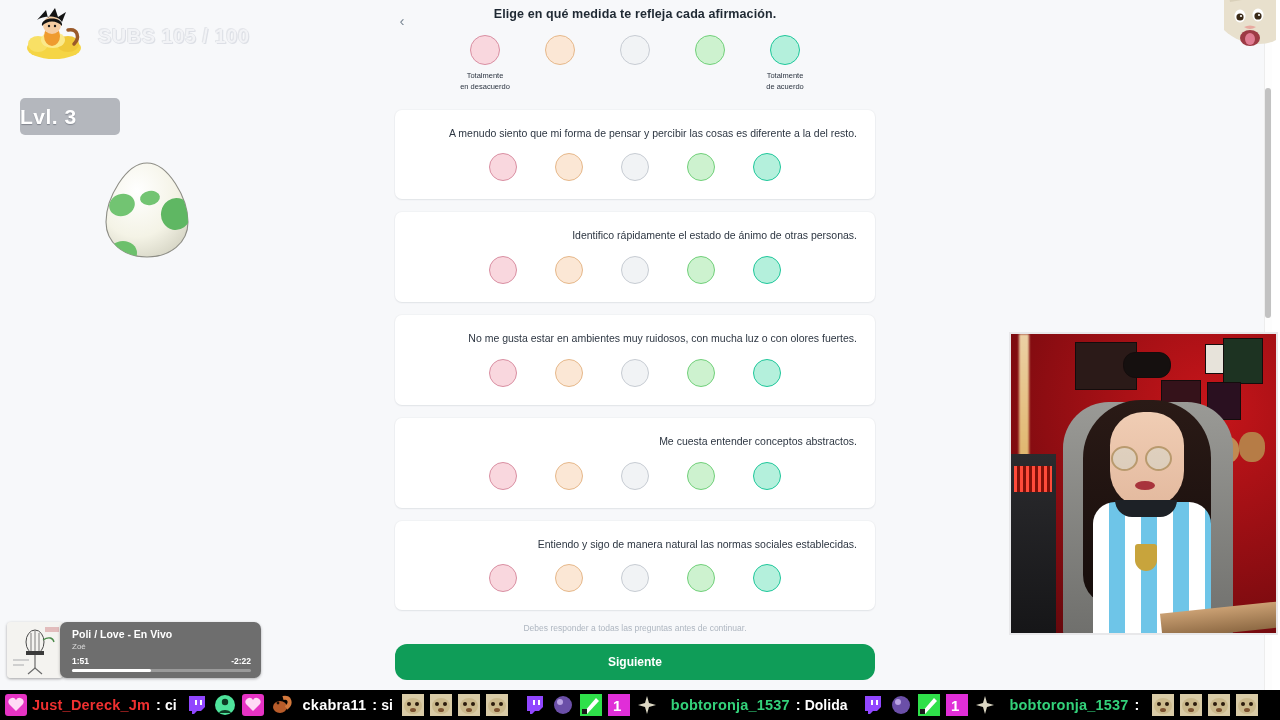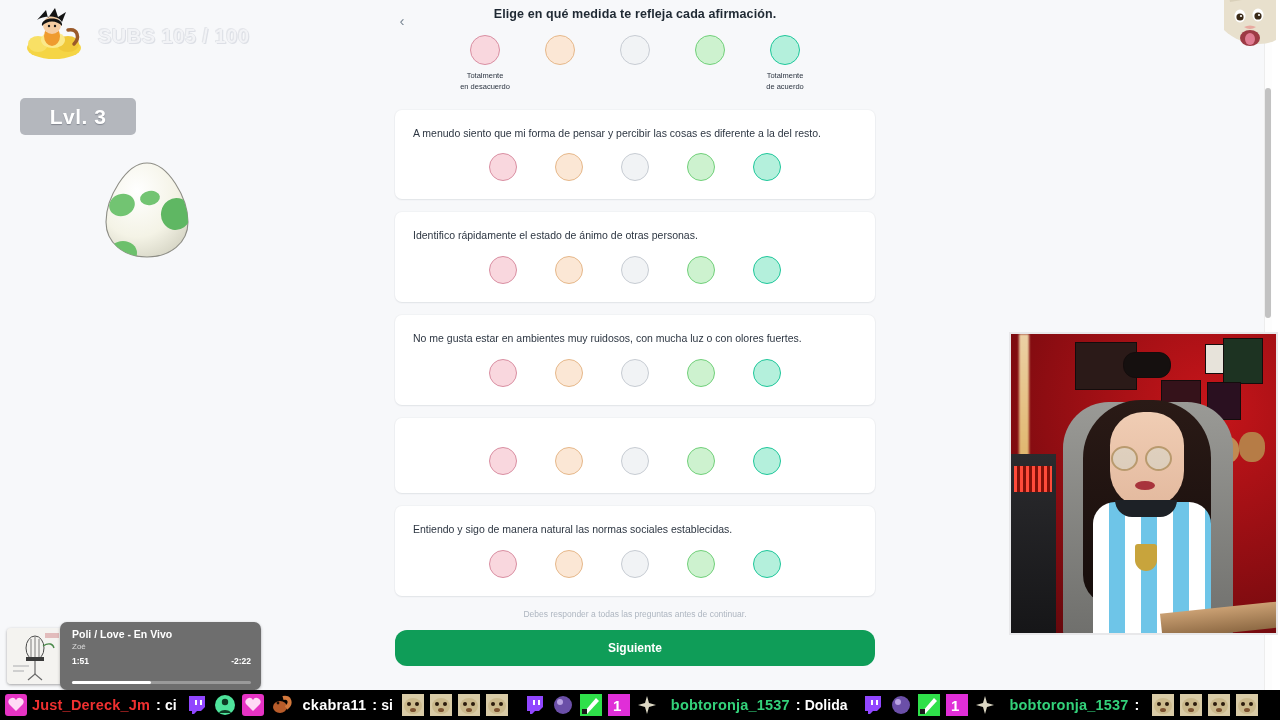--- a/index.html
+++ b/index.html
@@ -51,21 +51,21 @@
   }
 
   
   .cards { margin-top: 17px; }
   .qcard {
     background: #ffffff; border-radius: 7px; margin-bottom: 13px;
     box-shadow: 0 1px 2px rgba(20,30,50,0.07), 0 0 0 1px rgba(20,30,50,0.025);
     padding: 16px 18px 18px 18px;
   }
   .qtext {
-    text-align: left; font-size: 10.5px; color: #2d3642; line-height: 1.4;
+    text-align: right; font-size: 10.5px; color: #2d3642; line-height: 1.4;
   }
   .qdots {
     display: flex; justify-content: space-between; align-items: center;
     padding: 13px 60px 0 60px;
   }
   .qdot-cell { width: 60px; display: flex; justify-content: center; }
 
   .helper {
     text-align: center; font-size: 8.5px; color: #aeb6c0; margin-top: 1px; margin-bottom: 11px;
   }
@@ -87,40 +87,40 @@
 
   
   .subs-bar { position: absolute; left: 24px; top: 6px; display: flex; align-items: center; }
   .subs-text {
     margin-left: 12px; font-size: 20px; font-weight: bold; color: #f2f3f6;
     letter-spacing: 0.5px;
     text-shadow: 0 0 1px #c9ccd4, 1px 1px 0 #dfe2e8, -1px -1px 0 #e6e8ec;
   }
 
   .lvl-badge {
-    position: absolute; left: 20px; top: 98px; width: 116px; height: 37px;
+    position: absolute; left: 20px; top: 98px; width: 100px; height: 37px;
     background: #b4b7bd; border-radius: 5px;
-    display: flex; align-items: center; justify-content: center;
+    display: flex; align-items: center; justify-content: flex-start;
   }
   .lvl-text {
     font-size: 21px; font-weight: bold; color: #ffffff; letter-spacing: 0.5px;
     text-shadow: 0 1px 1px rgba(90,95,105,0.55);
   }
 
   .egg-wrap { position: absolute; left: 100px; top: 160px; width: 94px; height: 100px; }
 
   
   .music { position: absolute; left: 7px; top: 622px; display: flex; align-items: center; }
   .album-art {
     width: 56px; height: 56px; border-radius: 4px; background: #f3f2ef;
     box-shadow: 0 1px 3px rgba(0,0,0,0.35); position: relative; overflow: hidden;
     flex: none;
   }
   .music-body {
-    width: 201px; height: 68px; margin-left: -3px; background: #6e6e6e;
+    width: 201px; height: 56px; margin-left: -3px; background: #6e6e6e;
     border-radius: 7px; padding: 6px 10px 6px 12px; position: relative;
     box-shadow: 0 1px 3px rgba(0,0,0,0.3);
   }
   .track-title { font-size: 10.5px; font-weight: bold; color: #ffffff; line-height: 1.2; }
   .track-artist { font-size: 8px; color: #dcdcdc; margin-top: 1px; }
   .time-row { display: flex; justify-content: space-between; margin-top: 5px; }
   .time-el, .time-rem { font-size: 8.5px; font-weight: bold; color: #ffffff; }
   .prog-track {
     position: absolute; left: 12px; right: 10px; bottom: 6px; height: 3.5px;
     background: #9a9a9a; border-radius: 2px;
@@ -273,20 +273,21 @@
                 </div>
                 <div class="qdot-cell">
                   <span class="dot card" style="background: rgb(205, 242, 207); border: 1.2px solid rgb(113, 208, 122);"></span>
                 </div>
                 <div class="qdot-cell">
                   <span class="dot card" style="background: rgb(180, 240, 220); border: 1.2px solid rgb(31, 199, 155);"></span>
                 </div>
               </div>
             </div>
             <div class="qcard">
+              <div class="qtext">Me cuesta entender conceptos abstractos.</div>
               <div class="qdots">
                 <div class="qdot-cell">
                   <span class="dot card" style="background: rgb(249, 215, 222); border: 1.2px solid rgb(217, 143, 162);"></span>
                 </div>
                 <div class="qdot-cell">
                   <span class="dot card" style="background: rgb(251, 231, 213); border: 1.2px solid rgb(230, 184, 138);"></span>
                 </div>
                 <div class="qdot-cell">
                   <span class="dot card" style="background: rgb(241, 243, 245); border: 1.2px solid rgb(199, 204, 211);"></span>
                 </div>

